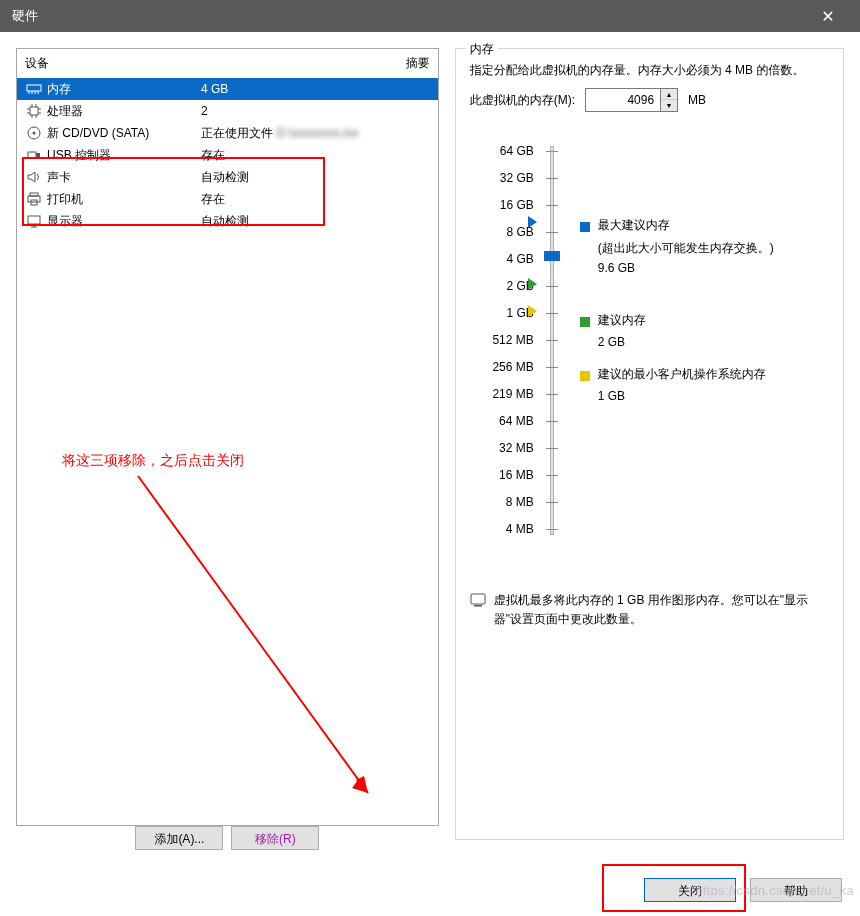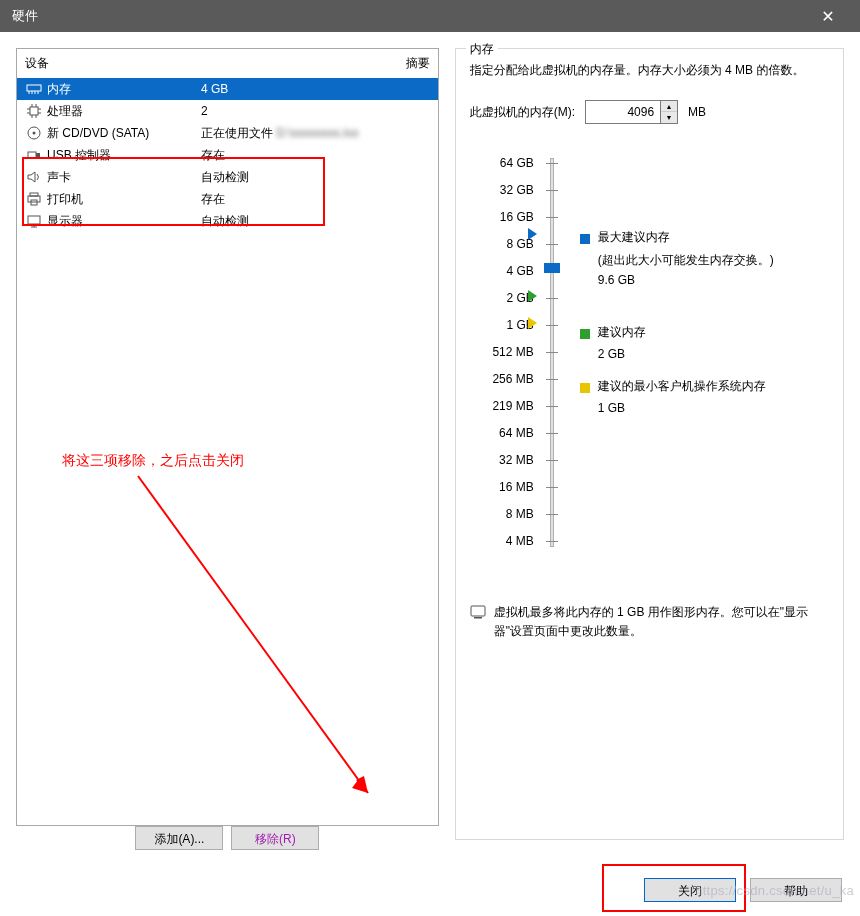--- a/index.html
+++ b/index.html
@@ -20,21 +20,21 @@
     .hw-row .col-device { width: 176px; display: flex; align-items: center; }
     .hw-row .col-summary { flex: 1; }
     .redbox-1 { position: absolute; border: 2px solid #ff0000; left: 22px; top: 157px; width: 303px; height: 69px; pointer-events: none; }
     .annotation { position: absolute; color: #ff0000; font-size: 14px; left: 62px; top: 452px; }
     .arrow-svg { position: absolute; left: 130px; top: 468px; pointer-events: none; }
     .btn-row { display: flex; justify-content: center; gap: 8px; }
     .btn { background: #e1e1e1; border: 1px solid #adadad; padding: 4px 12px; min-width: 88px; height: 24px; font-size: 12px; cursor: pointer; font-family: inherit; }
     .btn:disabled { color: #a21caf; }
     .groupbox { border: 1px solid #d8d8d8; padding: 12px 14px; position: relative; height: 792px; }
     .groupbox-title { position: absolute; top: -8px; left: 10px; background: #fff; padding: 0 4px; font-size: 12px; }
-    .mem-desc { font-size: 12px; line-height: 1.6; margin-bottom: 20px; }
+    .mem-desc { font-size: 12px; line-height: 1.6; margin-bottom: 8px; }
     .mem-input-row { display: flex; align-items: center; gap: 10px; margin-bottom: 26px; }
     .mem-input-label { font-size: 12px; }
     .mem-input-wrap { display: flex; align-items: center; border: 1px solid #7a7a7a; height: 24px; background: #be185d; }
     .mem-input { width: 74px; text-align: right; border: none; padding: 0 6px; font-size: 12px; height: 22px; font-family: inherit; }
     .mem-spin { display: flex; flex-direction: column; border-left: 1px solid #7a7a7a; }
     .mem-spin div { width: 16px; height: 11px; background: #e8e8e8; font-size: 7px; text-align: center; line-height: 11px; cursor: pointer; border-bottom: 1px solid #ccc; }
     .mem-spin div:last-child { border-bottom: none; }
     .mem-unit { font-size: 12px; }
     .slider-area { display: flex; }
     .slider-labels { width: 72px; text-align: right; font-size: 12px; }

